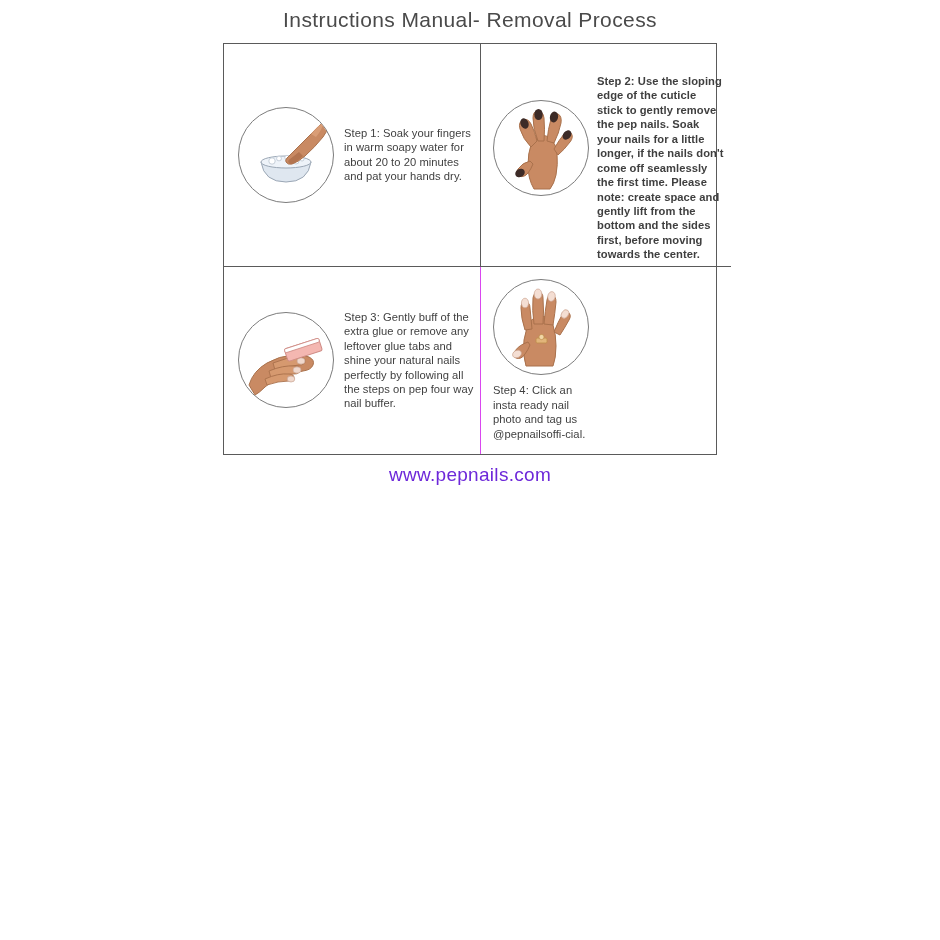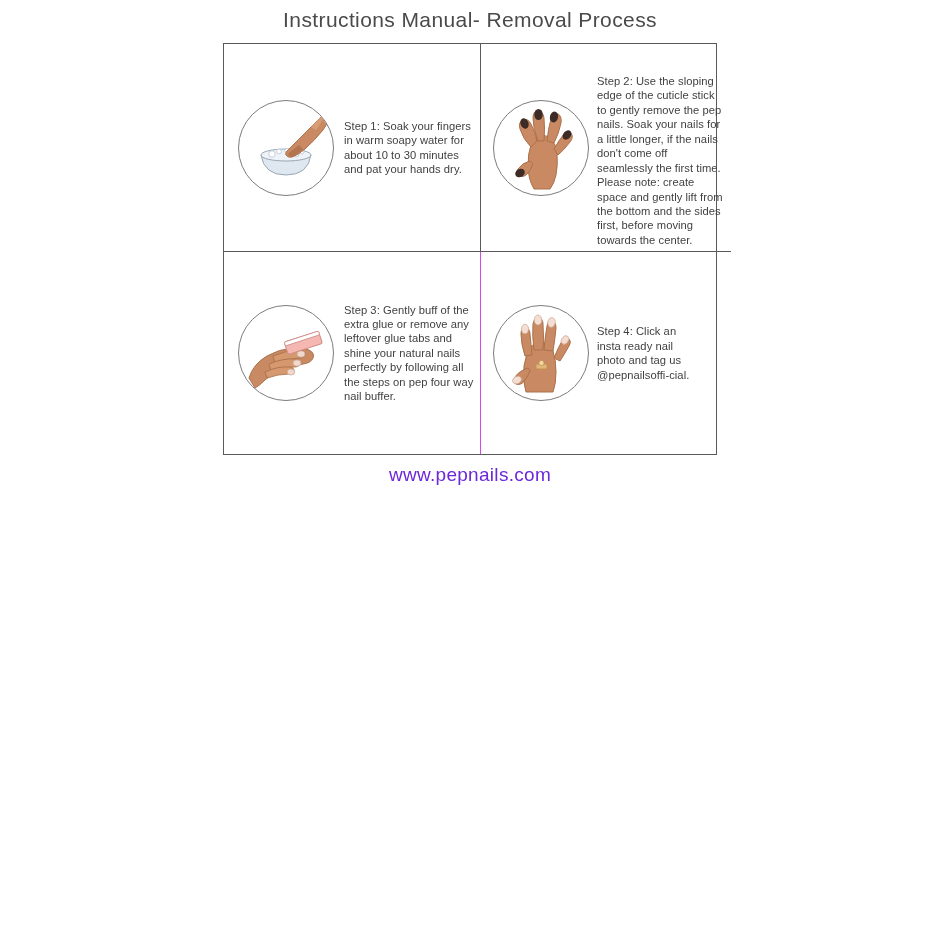--- a/index.html
+++ b/index.html
@@ -73,30 +73,30 @@
     line-height: 1.29;
     color: #3f3f3f;
     letter-spacing: 0.05px;
   }
 
   
   .c1 .inner { display: flex; align-items: center; gap: 10px; padding-left: 8px; }
   .c1 .step-text { width: 130px; }
 
   
-  .c2 .inner { display: flex; align-items: flex-start; gap: 8px; padding-left: 6px; padding-top: 26px; }
+  .c2 .inner { display: flex; align-items: flex-start; gap: 8px; padding-left: 6px; padding-top: 26px; font-weight: bold; }
   .c2 .illus { margin-top: 26px; }
   .c2 .step-text { width: 128px; }
 
   
   .c3 .inner { display: flex; align-items: center; gap: 10px; padding-left: 8px; }
   .c3 .step-text { width: 130px; }
 
   
-  .c4 .inner { display: flex; align-items: center; gap: 8px; padding-left: 6px; }
+  .c4 .inner { display: flex; gap: 8px; padding-left: 6px; flex-direction: column; }
   .c4 .step-text { width: 105px; }
 
   .footer-url {
     position: absolute;
     left: 0;
     top: 464px;
     width: 940px;
     text-align: center;
     font-size: 19px;
     color: #6d28d9;
@@ -124,21 +124,21 @@
             <circle cx="40" cy="50.5" r="2.4" fill="#ffffff" stroke="#b9c4d1" stroke-width="0.8"></circle>
             <circle cx="57" cy="53" r="3" fill="#ffffff" stroke="#b9c4d1" stroke-width="0.8"></circle>
             <circle cx="63" cy="51" r="2" fill="#ffffff" stroke="#b9c4d1" stroke-width="0.8"></circle>
             <circle cx="48" cy="49.5" r="2.2" fill="#ffffff" stroke="#b9c4d1" stroke-width="0.8"></circle>
 
             <path d="M86 12 q-6 6 -14 14 q-8 8 -16 16 q-4 4 -8 8 q-2 2 -1 4 q2 3 6 2 q6 -2 13 -8 q10 -9 18 -19 q5 -7 7 -13 z" fill="#c98a63" stroke="#a9714c" stroke-width="1"></path>
             <path d="M60 44 q-5 4 -9 7 q-3 2 -1 4 q2 2 5 0 q5 -3 9 -7 z" fill="#b3744f"></path>
             <path d="M72 26 q6 -8 13 -12 q-2 8 -8 15 z" fill="#e0a57f" opacity="0.7"></path>
           </svg>
         </div>
-        <div class="step-text">Step 1: Soak your fingers in warm soapy water for about 10 to 30 minutes and pat your hands dry.</div>
+        <div class="step-text">Step 1: Soak your fingers in warm soapy water for about 20 to 20 minutes and pat your hands dry.</div>
       </div>
     </div>
 
     <div class="cell c2">
       <div class="inner">
         <div class="illus">
           <svg viewBox="0 0 94 94" xmlns="http://www.w3.org/2000/svg">
 
             <path d="M40 88 q-6 -10 -6 -24 q0 -12 3 -20 q2 -7 8 -9 q7 -2 12 3 q5 5 6 14 q1 12 -1 22 q-2 9 -6 14 z" fill="#c98a63" stroke="#a9714c" stroke-width="1"></path>
 

